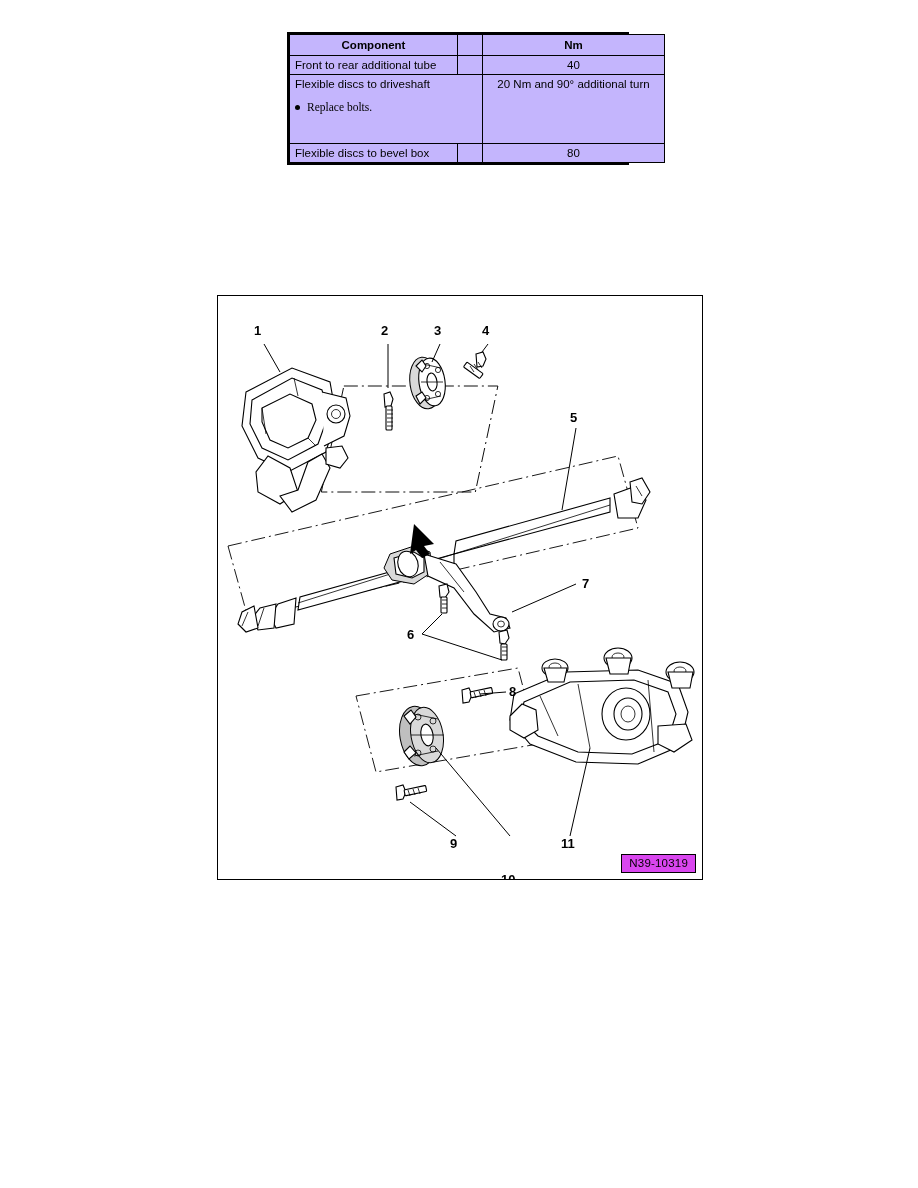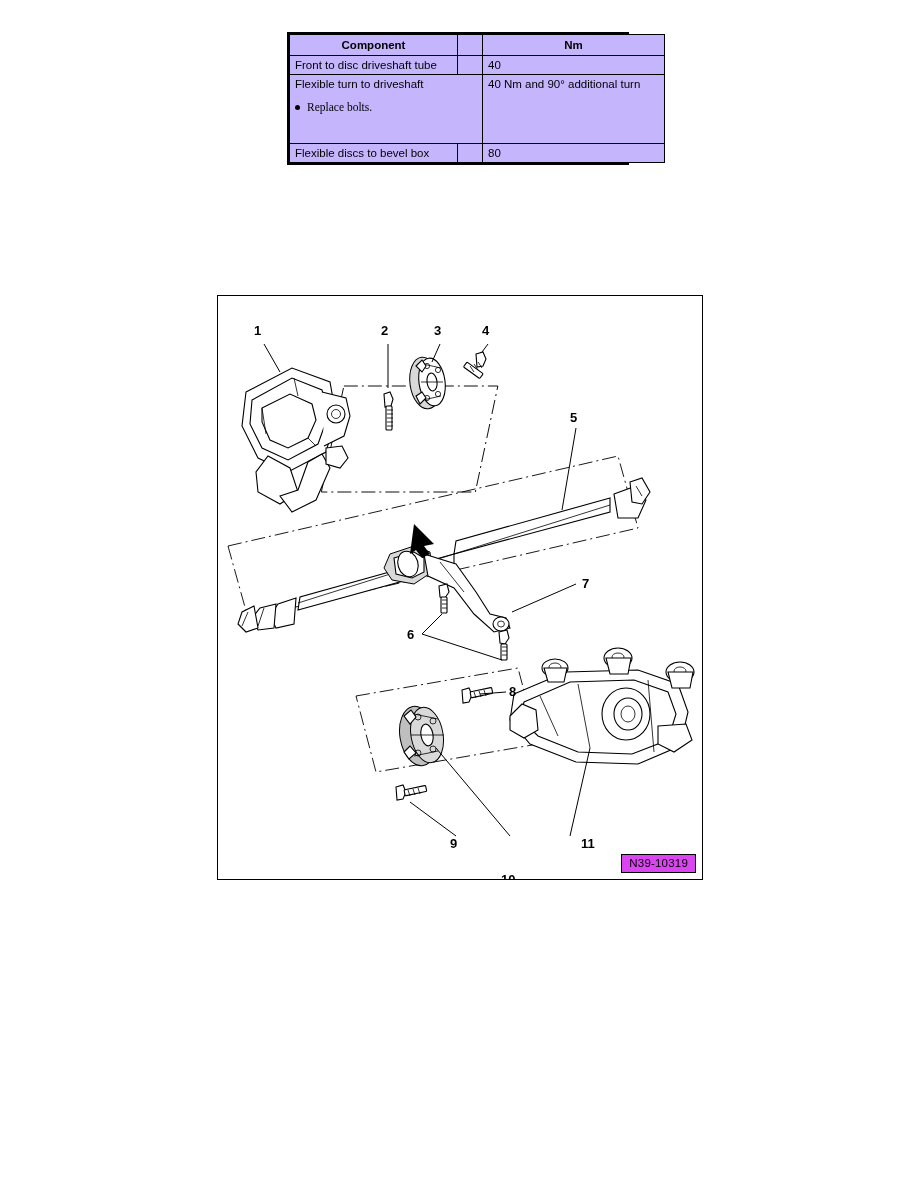--- a/index.html
+++ b/index.html
@@ -41,21 +41,21 @@
   }
   table.torque thead th {
     font-weight: bold;
     text-align: center;
     padding: 4px 5px;
     font-size: 11.5px;
   }
   .col-comp { width: 157px; }
   .col-mid  { width: 14px; }
   .col-nm   { width: 171px; margin-top: 20px; }
-  .cell-center { text-align: left; }
+  .cell-center { text-align: center; }
   .cell-left { text-align: left; }
   .bullet-line {
     display: flex;
     align-items: flex-start;
     gap: 7px;
     margin-top: 11px;
     font-family: Liberation Serif, serif;
   }
   .bullet-dot {
     width: 5px;
@@ -108,33 +108,33 @@
   <table class="torque">
     <thead>
       <tr>
         <th class="col-comp">Component</th>
         <th class="col-mid"></th>
         <th class="col-nm">Nm</th>
       </tr>
     </thead>
     <tbody>
       <tr>
-        <td class="cell-left">Front to disc driveshaft tube</td>
+        <td class="cell-left">Front to rear additional tube</td>
         <td class="cell-center"></td>
         <td class="cell-center">40</td>
       </tr>
       <tr>
         <td class="cell-left tall" colspan="2">
-          <div>Flexible turn to driveshaft</div>
+          <div>Flexible discs to driveshaft</div>
           <div class="bullet-line">
             <span class="bullet-dot"></span>
             <span>Replace bolts.</span>
           </div>
         </td>
-        <td class="cell-center tall-inner">40 Nm and 90° additional turn</td>
+        <td class="cell-center tall-inner">20 Nm and 90° additional turn</td>
       </tr>
       <tr>
         <td class="cell-left">Flexible discs to bevel box</td>
         <td class="cell-center"></td>
         <td class="cell-center">80</td>
       </tr>
     </tbody>
   </table>
 </div>
 
@@ -308,16 +308,16 @@
   <div class="callout" style="left:36px;  top:28px;">1</div>
   <div class="callout" style="left:163px; top:28px;">2</div>
   <div class="callout" style="left:216px; top:28px;">3</div>
   <div class="callout" style="left:264px; top:28px;">4</div>
   <div class="callout" style="left:352px; top:115px;">5</div>
   <div class="callout" style="left:189px; top:332px;">6</div>
   <div class="callout" style="left:364px; top:281px;">7</div>
   <div class="callout" style="left:291px; top:389px;">8</div>
   <div class="callout" style="left:232px; top:541px;">9</div>
   <div class="callout" style="left:283px; top:541px;margin-top:36px;">10</div>
-  <div class="callout" style="left:343px; top:541px;margin-left:20px;">11</div>
+  <div class="callout" style="left:343px; top:541px;">11</div>
 
   <div class="fig-code">N39-10319</div>
 </div>
 
 </body></html>

